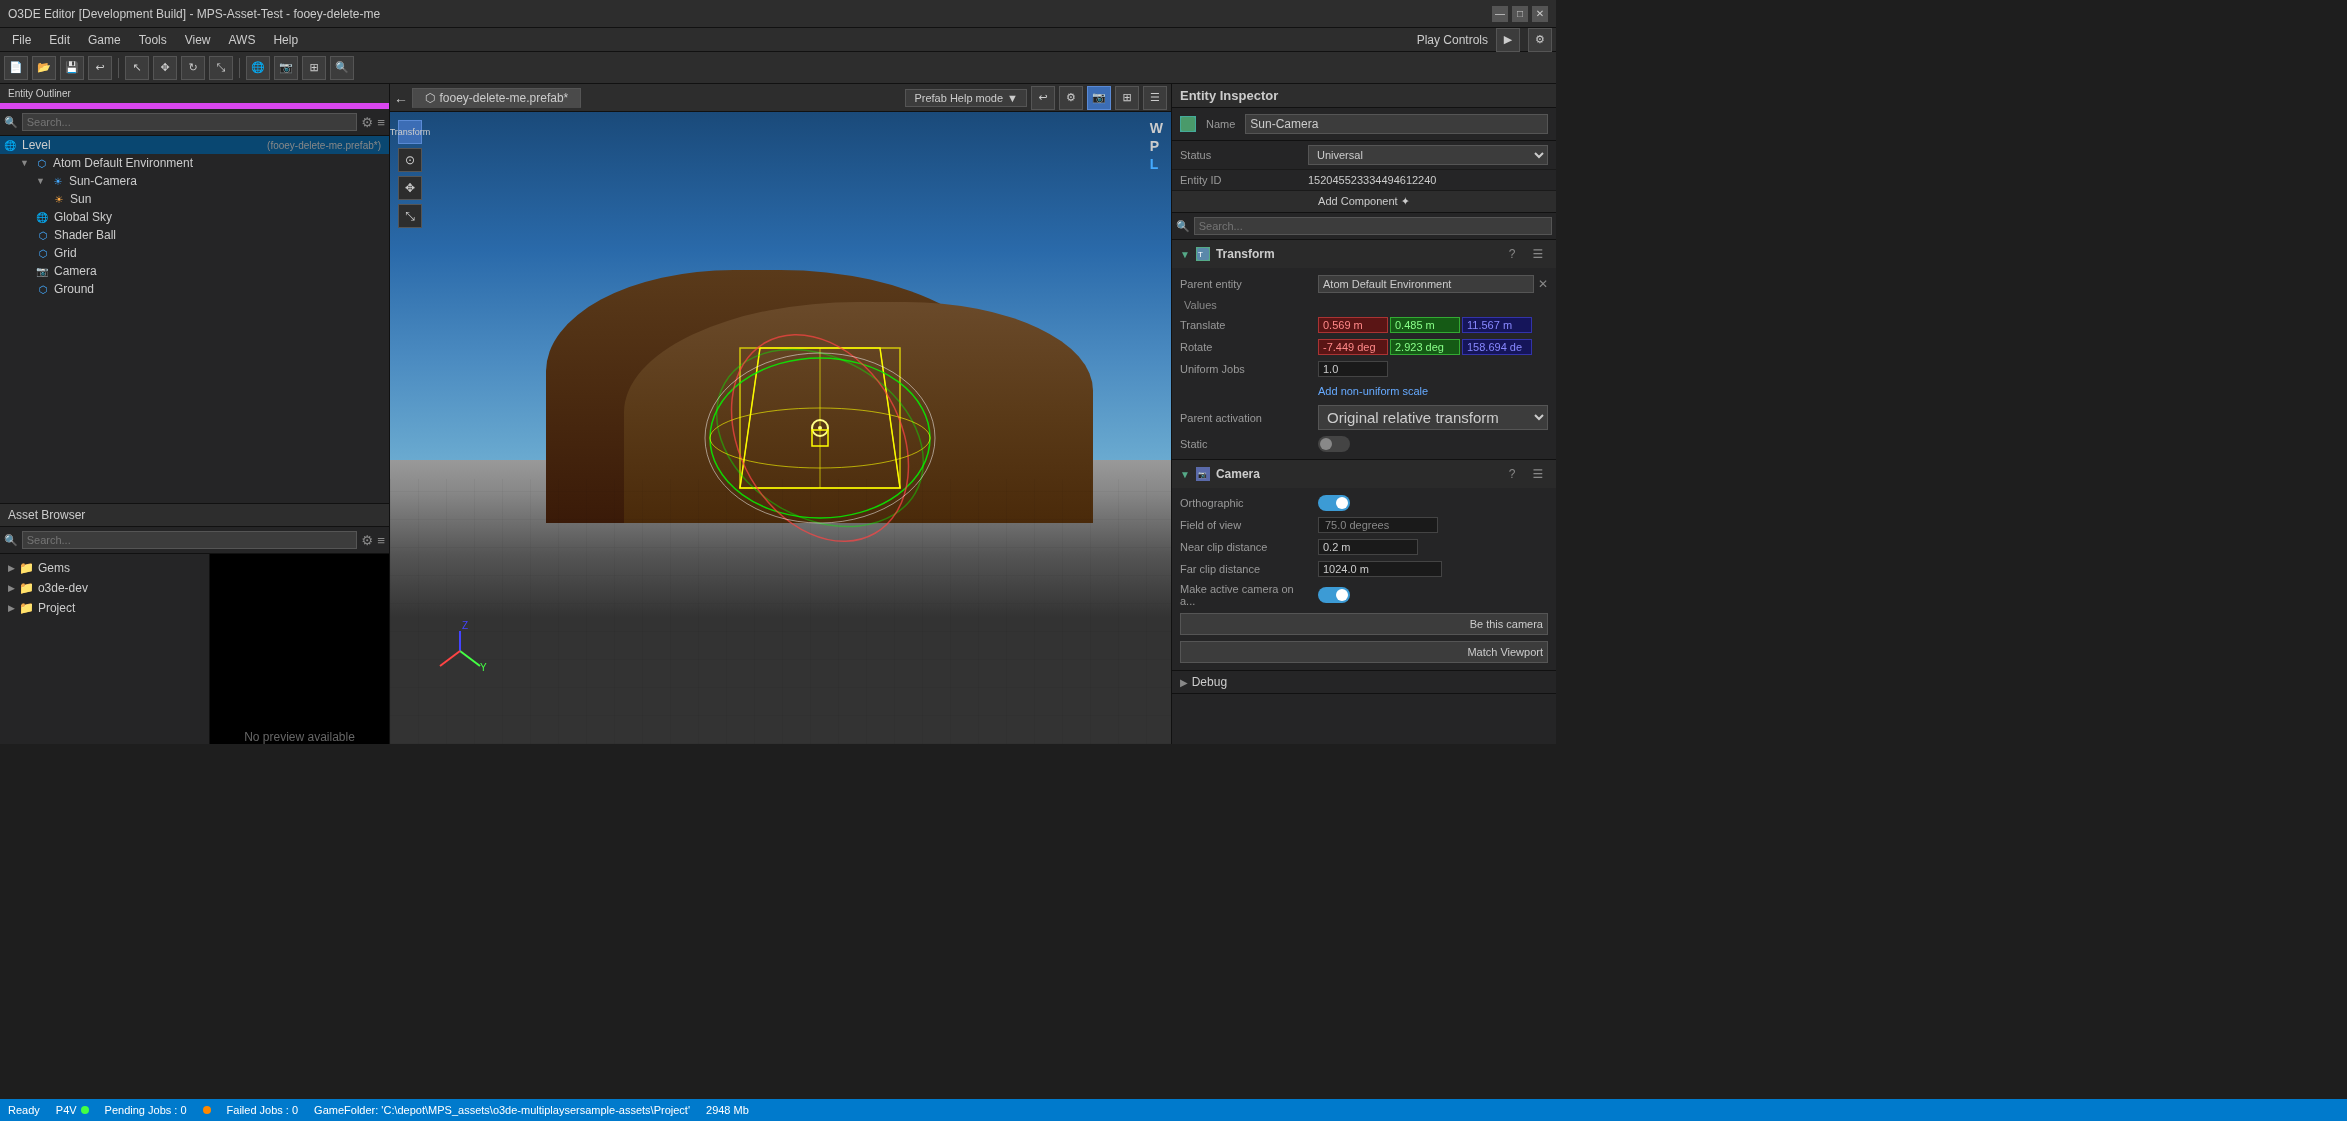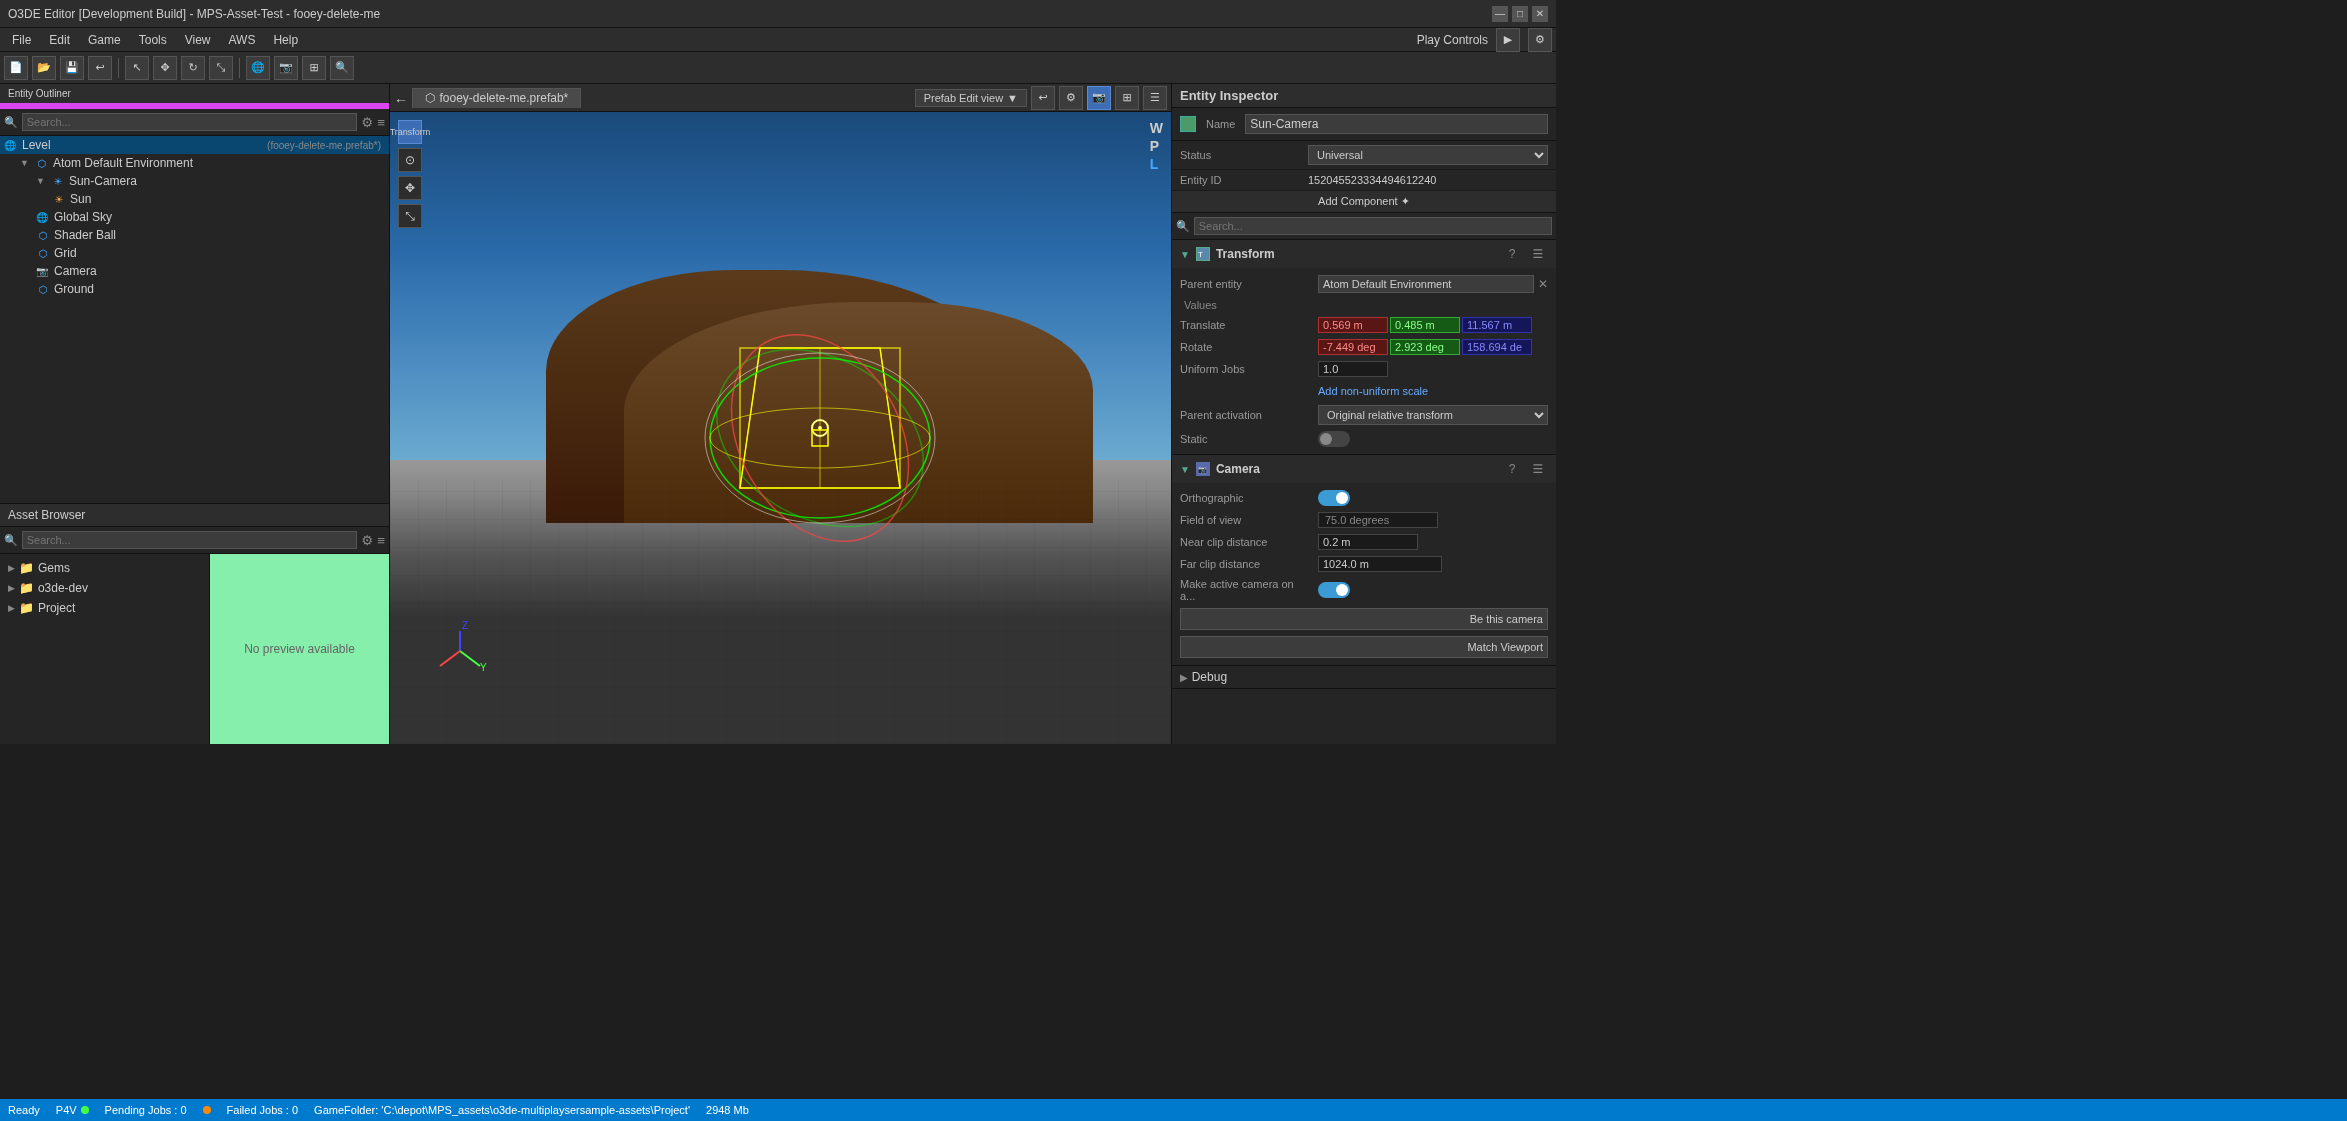--- a/index.html
+++ b/index.html
@@ -45,21 +45,21 @@
     .item-action-btn { width: 12px; height: 12px; background: none; border: none; color: #888; cursor: pointer; font-size: 8px; }
 
     
     #asset-browser { background: #252526; flex: 1; display: flex; flex-direction: column; }
     #asset-browser-header { background: #2d2d2d; padding: 4px 8px; font-size: 12px; color: #ccc; border-bottom: 1px solid #111; display: flex; align-items: center; }
     #asset-browser-search { display: flex; align-items: center; padding: 4px; border-bottom: 1px solid #111; gap: 4px; }
     #asset-browser-search input { flex: 1; background: #3c3c3c; border: 1px solid #555; color: #ccc; padding: 2px 4px; font-size: 11px; outline: none; }
     #asset-browser-content { display: flex; flex: 1; }
     #asset-tree { width: 210px; border-right: 1px solid #111; overflow-y: auto; padding: 4px; }
     .asset-tree-item { display: flex; align-items: center; padding: 3px 4px; cursor: pointer; gap: 4px; font-size: 12px; color: #ccc; }
-    .asset-preview { flex: 1; display: flex; align-items: center; justify-content: center; background: #86efac; }
+    .asset-preview { flex: 1; display: flex; align-items: flex-end; justify-content: center; background: #000000; }
     .no-preview { color: #666; font-size: 12px; }
 
     
     #viewport { flex: 1; display: flex; flex-direction: column; background: #1a1a1a; position: relative; }
     #viewport-tabs { background: #2d2d2d; height: 28px; display: flex; align-items: center; padding: 0 4px; border-bottom: 1px solid #111; gap: 4px; }
     .viewport-tab { padding: 2px 12px; background: #3c3c3c; border: 1px solid #555; color: #ccc; cursor: pointer; font-size: 12px; display: flex; align-items: center; gap: 4px; }
     .viewport-tab.active { background: #4a4a4a; border-bottom: 1px solid #4a4a4a; }
     #viewport-canvas { flex: 1; position: relative; overflow: hidden; }
     #viewport-scene { width: 100%; height: 100%; background: linear-gradient(180deg, #3a7abf 0%, #6aa3d0 30%, #8fbcd8 40%, #aaa 50%, #888 60%, #555 70%, #333 80%); position: relative; }
 
@@ -93,21 +93,21 @@
 
     
     .component-section { border-bottom: 1px solid #111; }
     .component-header { background: #2a2a2a; padding: 4px 8px; display: flex; align-items: center; gap: 6px; cursor: pointer; }
     .component-icon { width: 14px; height: 14px; background: #5a8; display: flex; align-items: center; justify-content: center; font-size: 8px; color: white; }
     .component-title { flex: 1; color: #ccc; font-size: 12px; font-weight: bold; }
     .component-btn { background: none; border: none; color: #888; cursor: pointer; font-size: 12px; width: 20px; height: 20px; display: flex; align-items: center; justify-content: center; }
     .component-body { padding: 4px 8px; }
     .comp-row { display: flex; align-items: center; padding: 3px 0; gap: 8px; }
     .comp-label { width: 130px; color: #999; font-size: 11px; }
-    .comp-select { flex: 1; background: #3c3c3c; border: 1px solid #555; color: #ccc; padding: 2px 4px; font-size: 11px; outline: none; }
+    .comp-select { flex: 1; background: #3c3c3c; border: 1px solid #555; color: #ccc; padding: 2px 4px; font-size: 15px; outline: none; }
     .comp-input { width: 70px; background: #1a1a1a; border: 1px solid #444; color: #ccc; padding: 1px 4px; font-size: 11px; outline: none; }
     .coord-group { display: flex; gap: 2px; flex: 1; }
     .coord-x { background: #5a1515; border: 1px solid #aa3333; color: #ff8888; padding: 1px 4px; font-size: 11px; width: 70px; outline: none; }
     .coord-y { background: #155a15; border: 1px solid #33aa33; color: #88ff88; padding: 1px 4px; font-size: 11px; width: 70px; outline: none; }
     .coord-z { background: #15155a; border: 1px solid #3333aa; color: #8888ff; padding: 1px 4px; font-size: 11px; width: 70px; outline: none; }
     .toggle { width: 32px; height: 16px; background: #3c6db5; border-radius: 8px; position: relative; cursor: pointer; display: inline-block; }
     .toggle.on { background: #3c9bd5; }
     .toggle::after { content: ''; position: absolute; top: 2px; right: 2px; width: 12px; height: 12px; background: white; border-radius: 50%; }
     .toggle-off { width: 32px; height: 16px; background: #444; border-radius: 8px; position: relative; cursor: pointer; display: inline-block; }
     .toggle-off::after { content: ''; position: absolute; top: 2px; left: 2px; width: 12px; height: 12px; background: #888; border-radius: 50%; }
@@ -313,21 +313,21 @@
 
   <div id="viewport">
     <div id="viewport-tabs">
       <button style="background:none; border:none; color:#ccc; cursor:pointer; font-size:14px;">←</button>
       <div class="viewport-tab active">
         <span>⬡</span>
         <span>fooey-delete-me.prefab*</span>
       </div>
       <div style="margin-left:auto; display:flex; align-items:center; gap:4px;">
         <button class="prefab-mode-btn">
-          <span>Prefab Edit view</span>
+          <span>Prefab Help mode</span>
           <span>▼</span>
         </button>
         <button class="vp-icon-btn">↩</button>
         <button class="vp-icon-btn">⚙</button>
         <button class="vp-icon-btn" style="background:#3c6db5; border-color:#5a8ad5;">📷</button>
         <button class="vp-icon-btn">⊞</button>
         <button class="vp-icon-btn">☰</button>
       </div>
     </div>
     <div id="viewport-canvas" style="flex:1; position:relative; overflow:hidden;">

